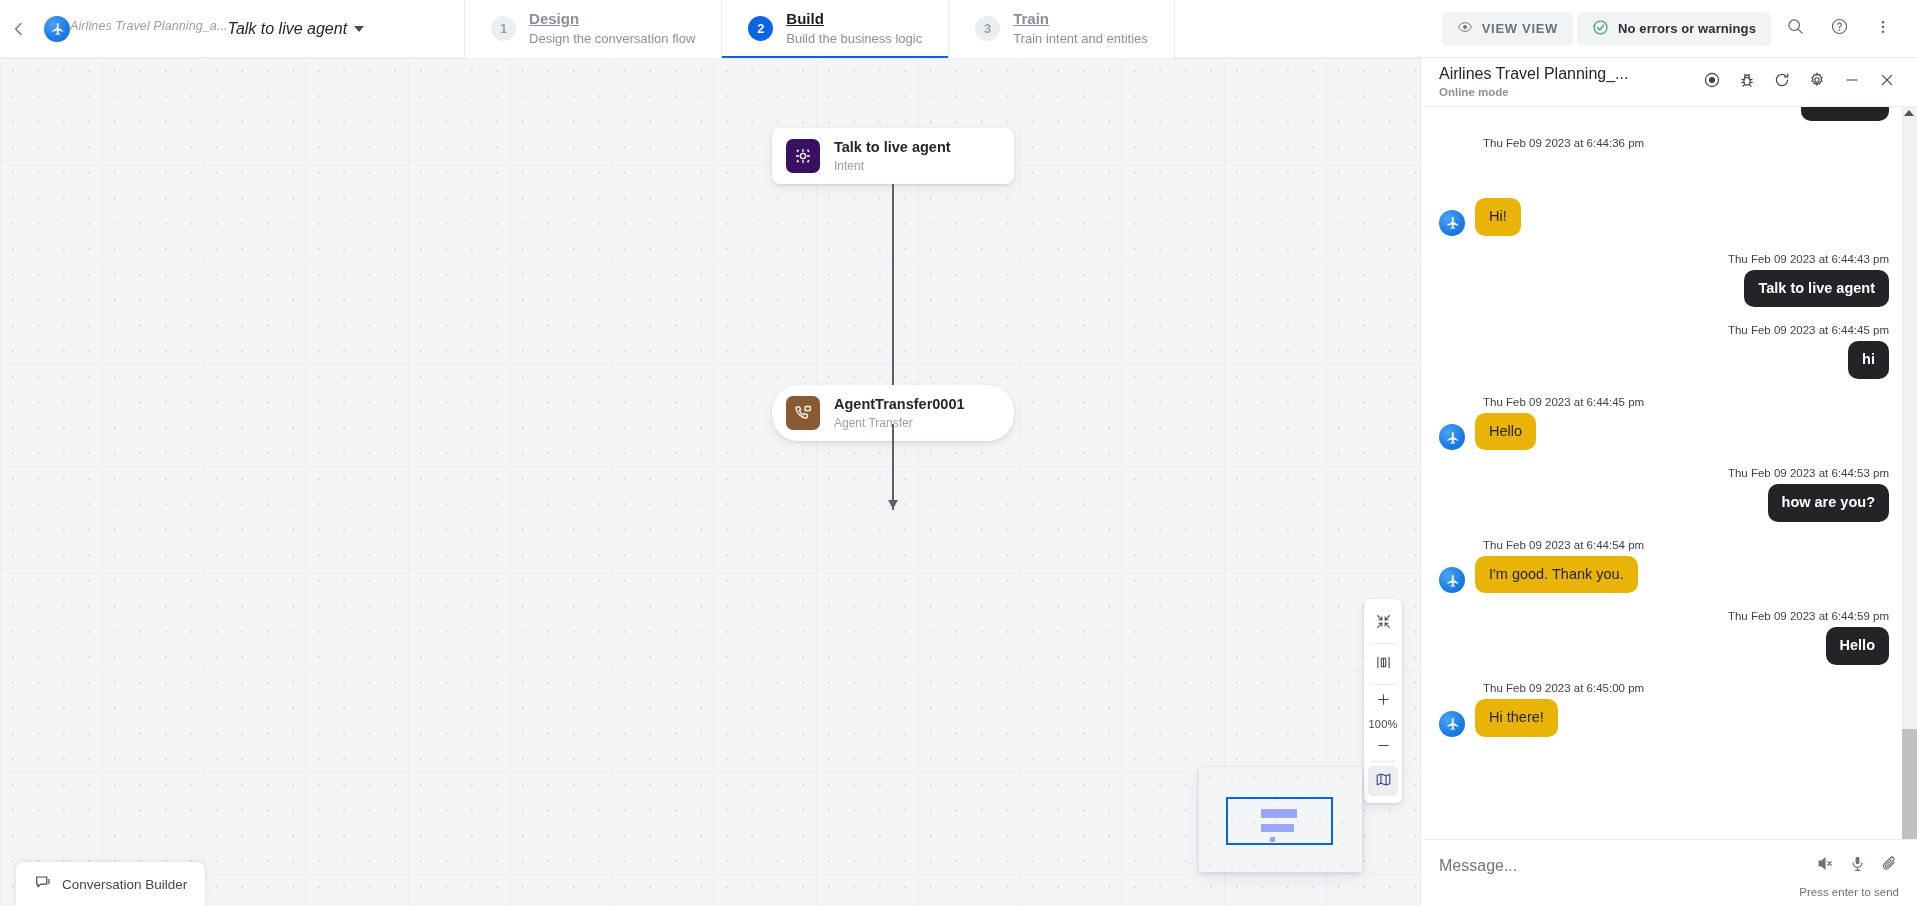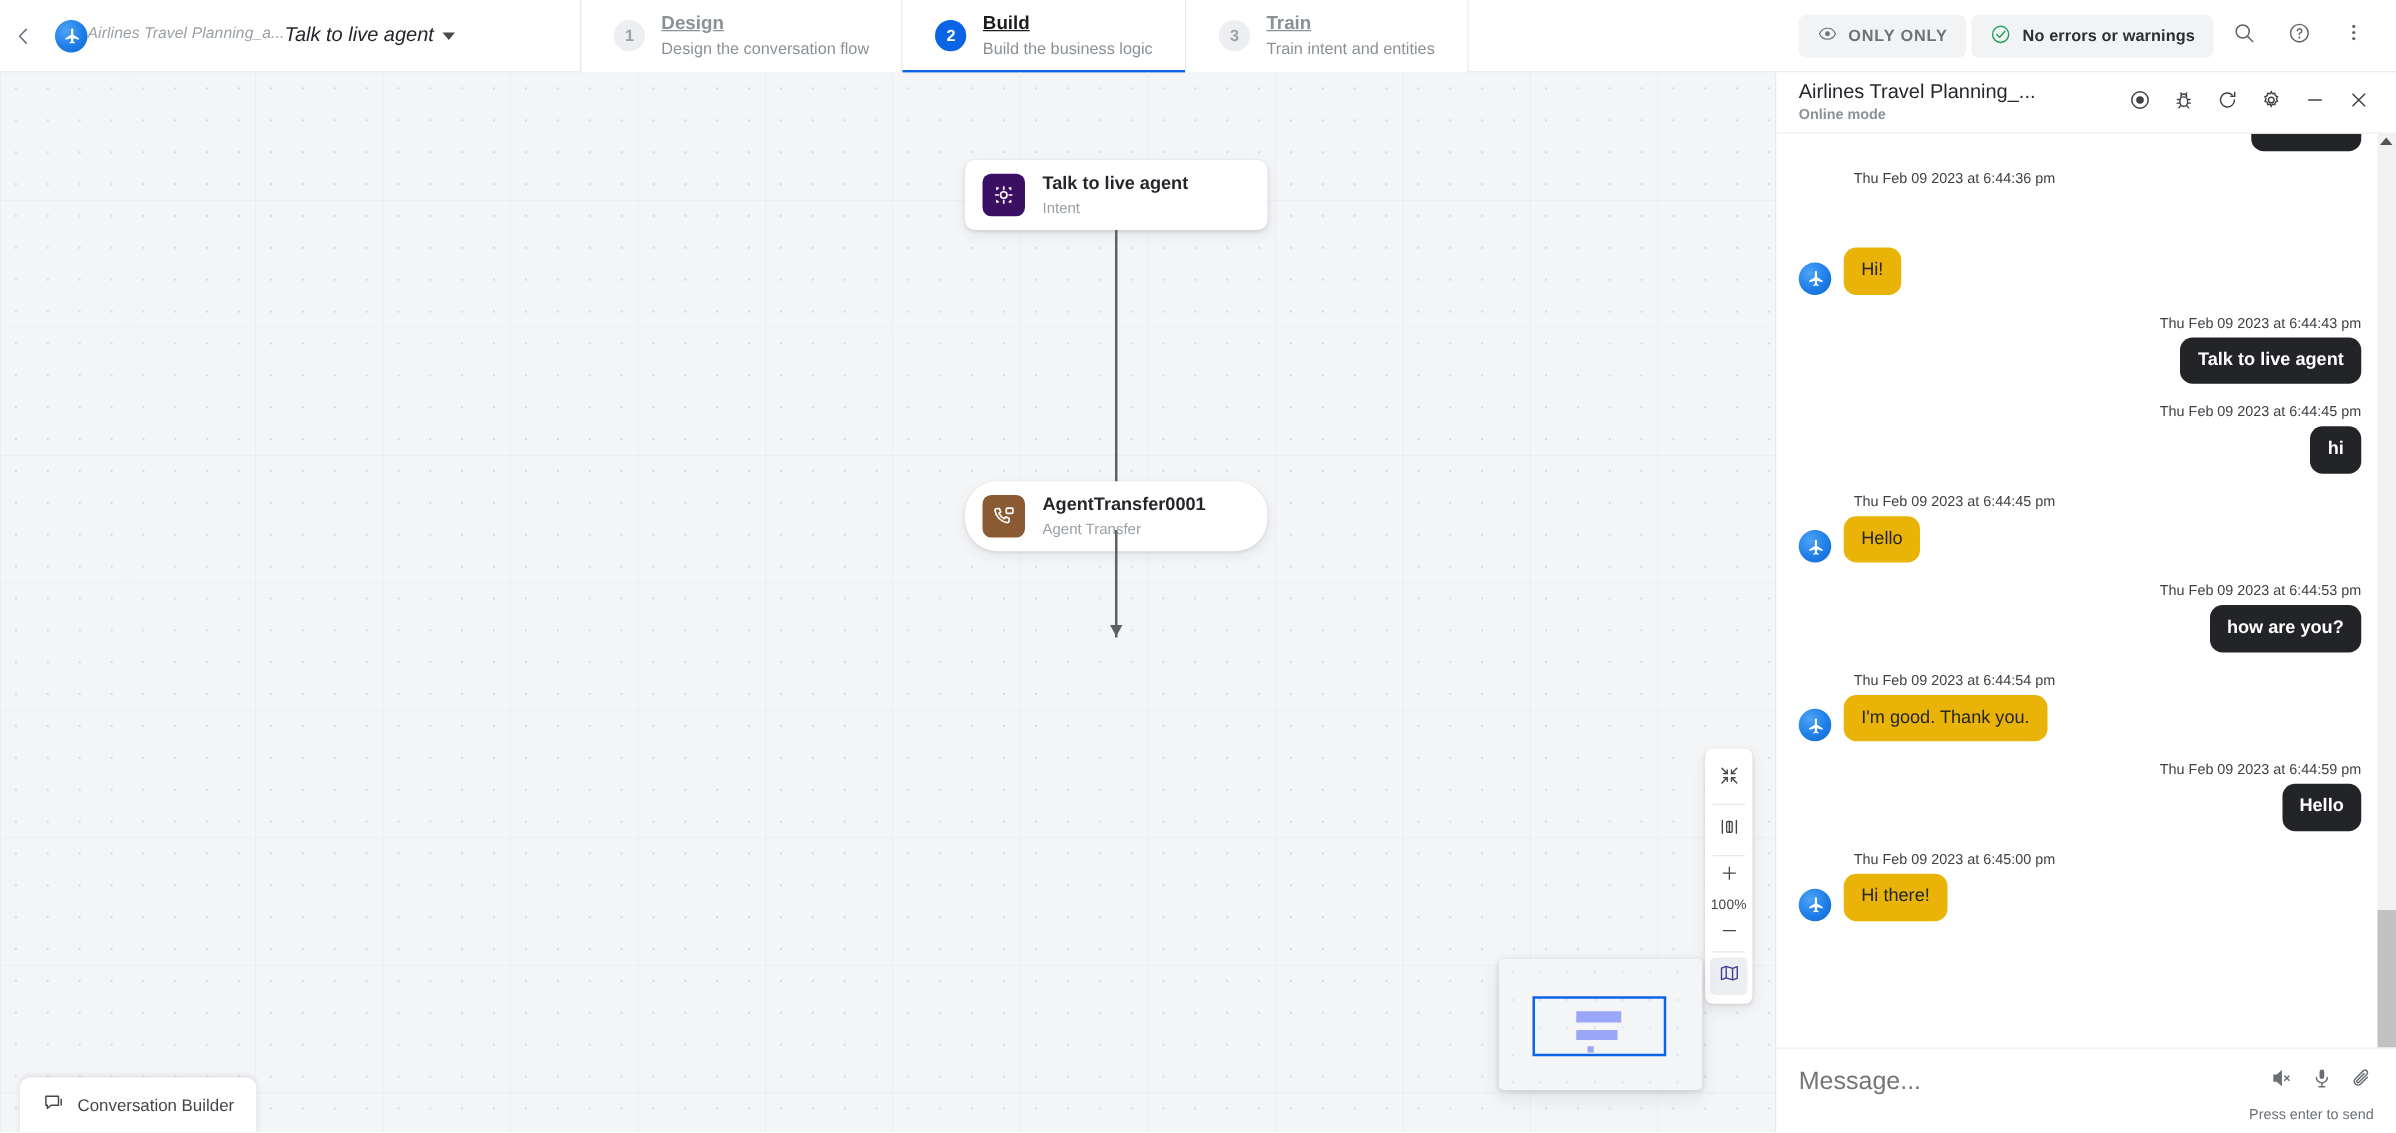--- a/index.html
+++ b/index.html
@@ -183,21 +183,21 @@
   }
 
   .chat-scrollbar { position: absolute; top: 0; right: 0; width: 15px; height: 100%; background: #f1f1f1; }
   .sb-up { position: absolute; top: 3px; left: 2px; width: 0; height: 0;
     border-left: 5px solid transparent; border-right: 5px solid transparent; border-bottom: 6px solid #555; }
   .sb-thumb { position: absolute; bottom: 0; left: 0; width: 15px; height: 110px; background: #c1c1c1; }
 
   .chat-input-area { flex: 0 0 auto; border-top: 1px solid #eceef1; padding: 14px 18px 8px; }
   .input-row { display: flex; align-items: center; }
   .msg-input {
-    border: none; outline: none; font-size: 20px; color: #8a9097;
+    border: none; outline: none; font-size: 16px; color: #8a9097;
     font-family: "Liberation Sans", sans-serif; background: transparent; flex: 1 1 auto;
   }
   .input-icons { display: flex; align-items: center; gap: 13px; color: #6b7076; }
   .input-icons > span { cursor: pointer; display:flex; }
   .enter-hint { text-align: right; font-size: 11.5px; color: #6b7076; margin-top: 9px; }
 </style>
 </head>
 <body>
 
 <div id="app">
@@ -251,21 +251,21 @@
     </div>
 
     <div class="top-right">
       <div class="pill viewonly">
         <span>
           <svg width="16" height="16" viewBox="0 0 20 20">
               <path d="M10 4.5c-3.6 0-6.6 2.3-8 5.5 1.4 3.2 4.4 5.5 8 5.5s6.6-2.3 8-5.5c-1.4-3.2-4.4-5.5-8-5.5z" fill="none" stroke="currentColor" stroke-width="1.2"></path>
               <circle cx="10" cy="10" r="2.4" fill="currentColor"></circle>
             </svg>
         </span>
-        <span>ONLY ONLY</span>
+        <span>VIEW VIEW</span>
       </div>
       <div class="pill status">
         <span>
           <svg width="17" height="17" viewBox="0 0 20 20">
               <circle cx="10" cy="10" r="7.6" fill="none" stroke="#1ea05a" stroke-width="1.3"></circle>
               <path d="M6.4 10.2 9 12.7 13.8 7.2" fill="none" stroke="#1ea05a" stroke-width="1.4" stroke-linecap="round" stroke-linejoin="round"></path>
             </svg>
         </span>
         <span>No errors or warnings</span>
       </div>

